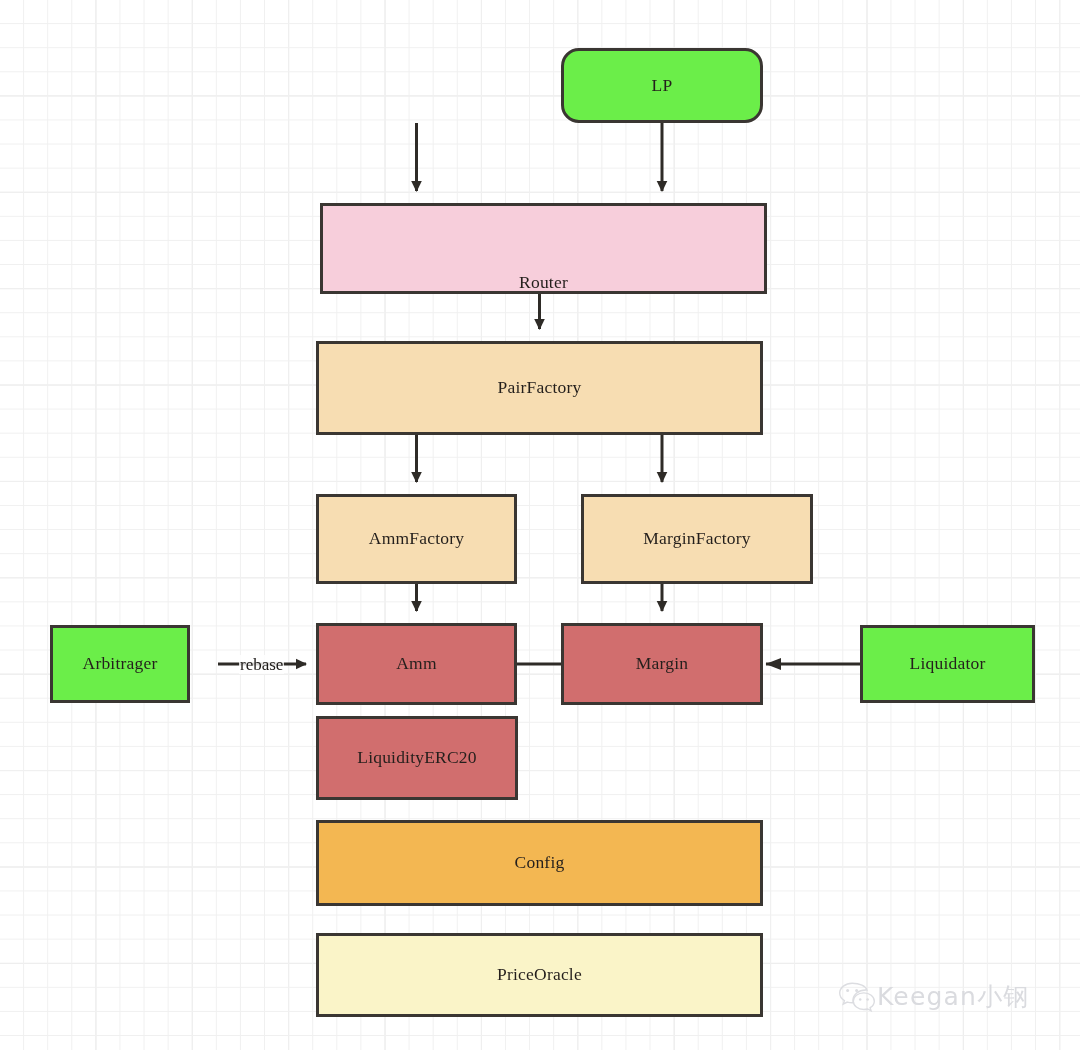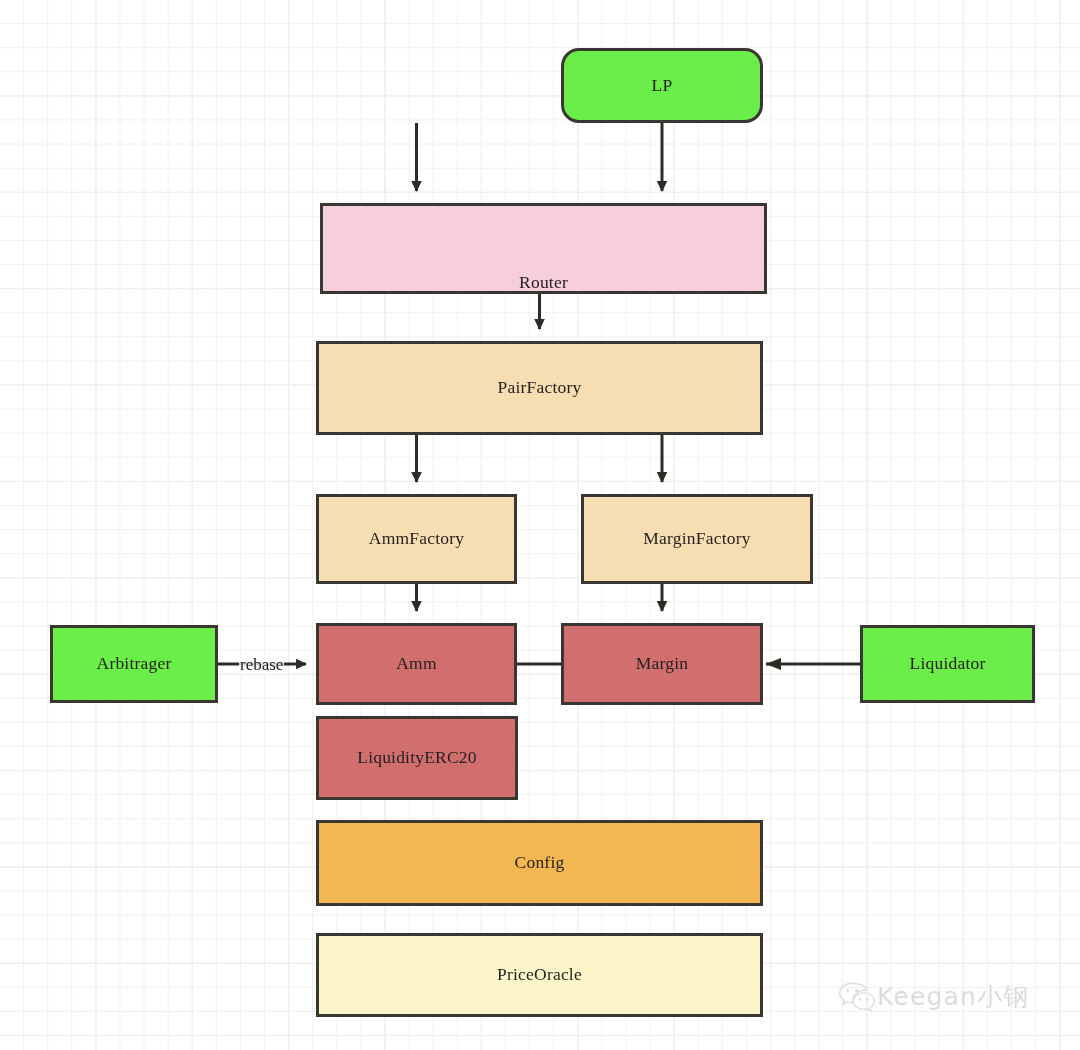--- a/index.html
+++ b/index.html
@@ -170,21 +170,21 @@
 
 
   <div class="node" style="left:316px;top:820px;width:447px;height:86px;background:#F3B752;">
     <span>Config</span>
   </div>
 
   <div class="node" style="left:316px;top:933px;width:447px;height:84px;background:#FAF4C8;">
     <span>PriceOracle</span>
   </div>
 
-  <div class="node" style="left:50px;top:625px;width:168px;height:78px;background:#6BEE49;">
+  <div class="node" style="left:50px;top:625px;width:140px;height:78px;background:#6BEE49;">
     <span>Arbitrager</span>
   </div>
 
   <div class="node" style="left:860px;top:625px;width:175px;height:78px;background:#6BEE49;">
     <span>Liquidator</span>
   </div>
 
   <div class="edge-label" style="left:239px;top:655px;">
     <span>rebase</span>
   </div>

